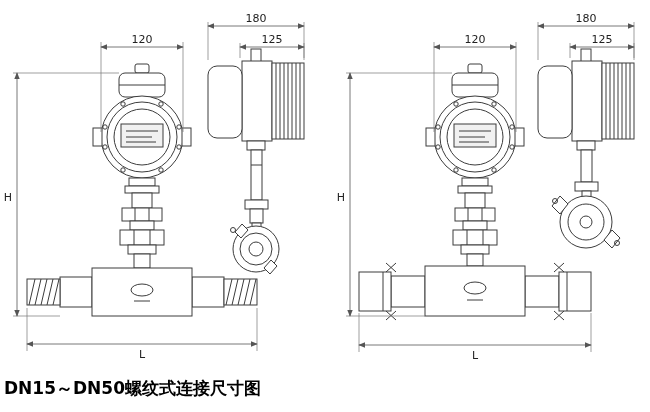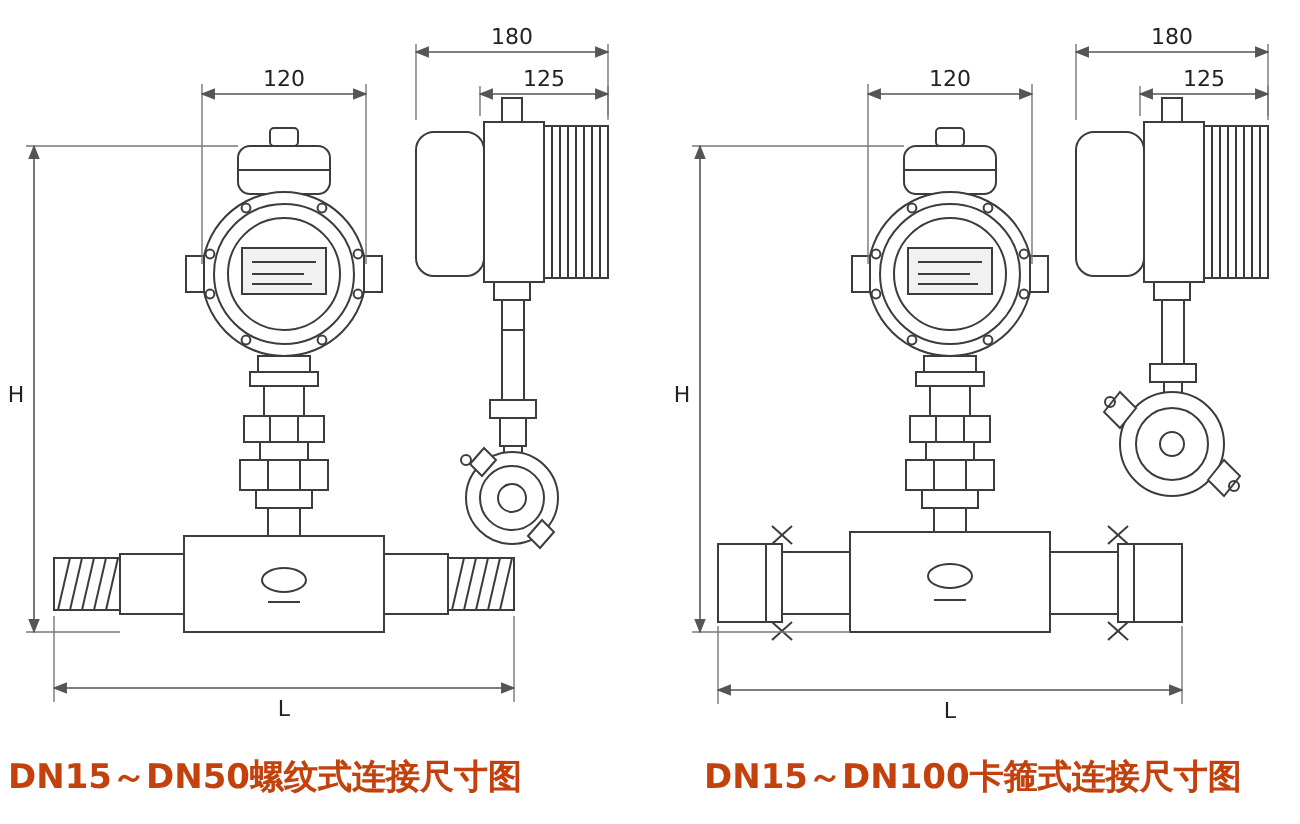--- a/index.html
+++ b/index.html
@@ -5,21 +5,21 @@
   html,body { margin:0; padding:0; background:#fff; }
   .stage { position:relative; width:650px; height:412px; background:#fff; overflow:hidden;
            font-family:"DejaVu Sans", sans-serif; }
   .stage svg { position:absolute; left:0; top:0; }
   .ln { stroke:#3c3c3c; stroke-width:1; fill:none; }
   .fw { stroke:#3c3c3c; stroke-width:1; fill:#ffffff; }
   .fg { stroke:#3c3c3c; stroke-width:1; fill:#f1f1f1; }
   .dim { stroke:#555555; stroke-width:0.8; fill:none; }
   .ext { stroke:#777777; stroke-width:0.7; fill:none; }
   text.dimtext { font-size:11px; fill:#222; font-family:"DejaVu Sans", sans-serif; }
-  .caption { position:absolute; top:377px; font-size:17px; font-weight:600; color:#c2410c;
+  .caption { position:absolute; top:377px; font-size:17px; font-weight:600; color:#000000;
              white-space:nowrap; font-family:"DejaVu Sans", sans-serif; }
 </style>
 </head>
 <body>
 
 <div class="stage">
 <svg width="650" height="412" viewBox="0 0 650 412">
   <defs>
     <marker id="ah" viewBox="0 0 10 10" refX="9" refY="5" markerWidth="9" markerHeight="9" orient="auto-start-reverse">
       <path d="M0,1 L10,5 L0,9 z" fill="#555"></path>
@@ -284,14 +284,13 @@
         <line class="ext" x1="570" y1="58" x2="570" y2="43"></line>
             <line class="ext" x1="634" y1="58" x2="634" y2="43"></line>
         <line class="dim" x1="570" y1="47" x2="634" y2="47" marker-start="url(#ah)" marker-end="url(#ah)"></line>
         <text class="dimtext" x="602" y="43" text-anchor="middle">125</text>
       </g>
     </g>
   </g>
 </svg>
 
 <div class="caption" style="left:4px">DN15～DN50螺纹式连接尺寸图</div>
-<div class="caption" style="left:352px">DN15～DN100卡箍式连接尺寸图</div>
 </div>
 
 </body></html>

